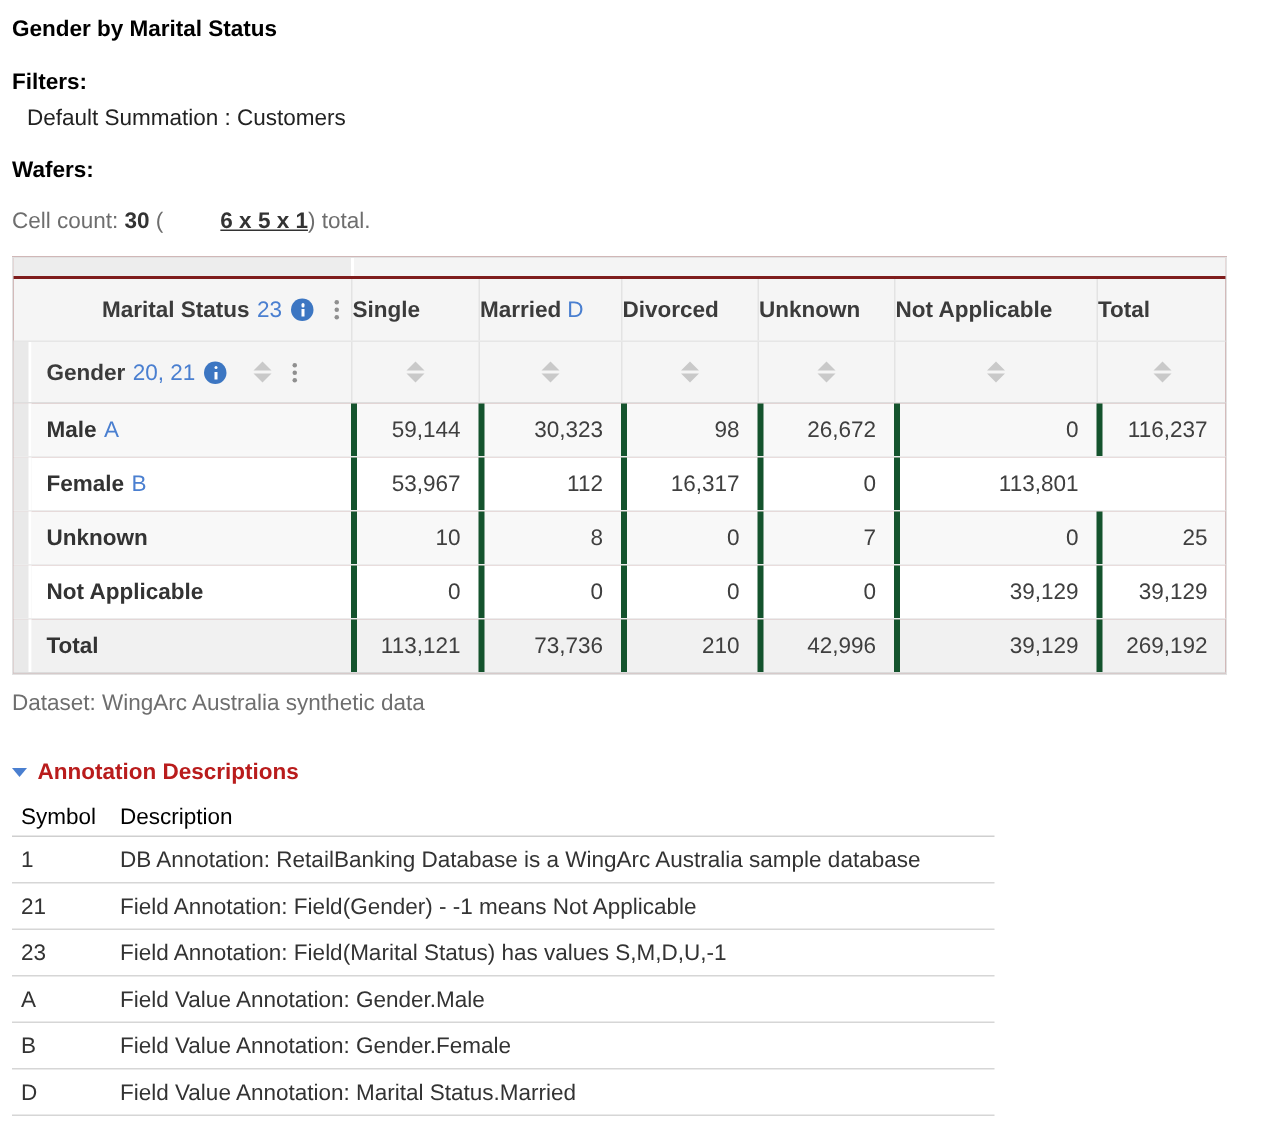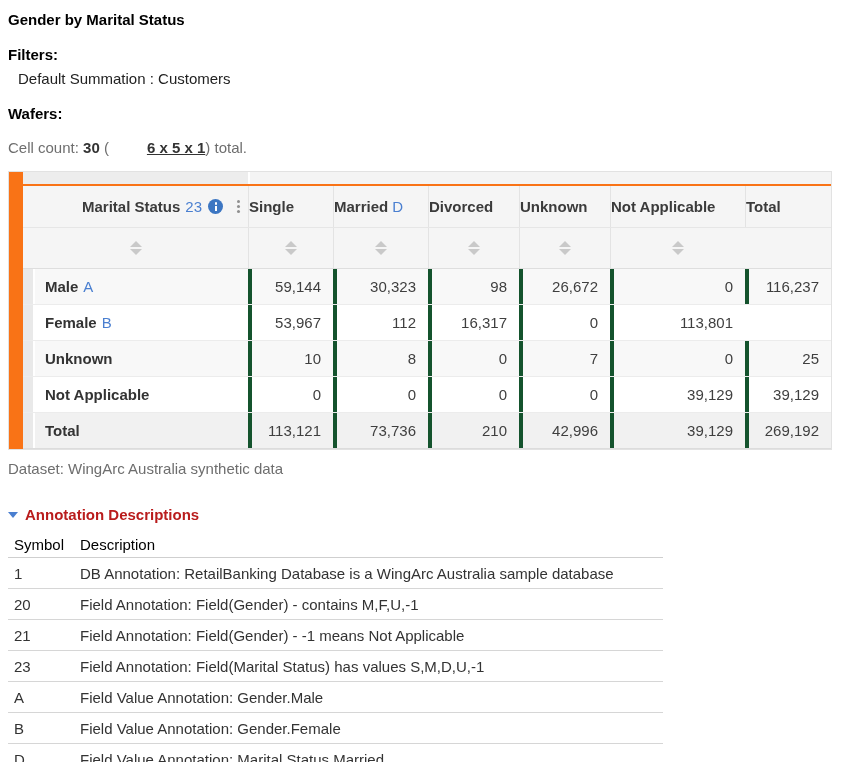--- a/index.html
+++ b/index.html
@@ -13,21 +13,21 @@
 
   
   .page-title { font-size:15px; font-weight:bold; color:#000; padding-top:11px; line-height:18px; }
   .section-label { font-size:15px; font-weight:bold; color:#000; margin-top:17px; line-height:18px; }
   .filter-value { margin-top:6px; padding-left:10px; color:#222; line-height:18px; }
   .cell-count { margin-top:16px; color:#6e6e6e; line-height:18px; }
   .cell-count b { color:#333; }
   .cell-count .dims-link { color:#333; font-weight:bold; text-decoration:underline; cursor:pointer;margin-left:38px; }
 
   
-  .wafer-table { margin-top:14px; width:808px; border:1px solid #e2e2e2; box-sizing:content-box; background:#f97316;padding-left:14px; }
+  .wafer-table { margin-top:14px; width:808px; border:1px solid #e2e2e2; box-sizing:content-box; background:#7f1d1d; }
   .band { display:grid; grid-template-columns:225px 581px; gap:2px; height:12px; background:#fff; margin-bottom:2px; }
   .band > div { height:12px; }
   .band-left { background:#ededed; }
   .band-right { background:#f4f4f4; }
 
   .trow { display:grid; grid-template-columns:225px 85px 95px 91px 91px 135px 86px; align-items:stretch; }
   .trow > div { box-sizing:border-box; display:flex; align-items:center; }
 
   .thead1 { height:41px; background:#f5f5f5; border-bottom:1px solid #e6e6e6; }
   .thead2 { height:40px; background:#f5f5f5; border-bottom:1px solid #dedede; }
@@ -140,20 +140,27 @@
         <span>Not Applicable</span>
 
       </div>
       <div class="colhead">
         <span>Total</span>
 
       </div>
     </div>
 
     <div class="trow thead2">
+      <div class="strip-cell gender-cell">
+        <span class="dim-name">Gender</span>
+        <span class="ann-ref">20, 21</span>
+        <span class="info-icon"></span>
+        <span class="sort-icon"></span>
+        <span class="kebab-icon"></span>
+      </div>
       <div class="sort-cell">
           <span class="sort-icon"></span>
         </div>
       <div class="sort-cell">
           <span class="sort-icon"></span>
         </div>
       <div class="sort-cell">
           <span class="sort-icon"></span>
         </div>
       <div class="sort-cell">
@@ -243,24 +250,20 @@
   <div class="ann-table">
     <div class="ann-hrow">
       <div>Symbol</div>
       <div>Description</div>
     </div>
     <div class="ann-row">
       <div>1</div>
       <div>DB Annotation: RetailBanking Database is a WingArc Australia sample database</div>
     </div>
     <div class="ann-row">
-      <div>20</div>
-      <div>Field Annotation: Field(Gender) - contains M,F,U,-1</div>
-    </div>
-    <div class="ann-row">
       <div>21</div>
       <div>Field Annotation: Field(Gender) - -1 means Not Applicable</div>
     </div>
     <div class="ann-row">
       <div>23</div>
       <div>Field Annotation: Field(Marital Status) has values S,M,D,U,-1</div>
     </div>
     <div class="ann-row">
       <div>A</div>
       <div>Field Value Annotation: Gender.Male</div>

